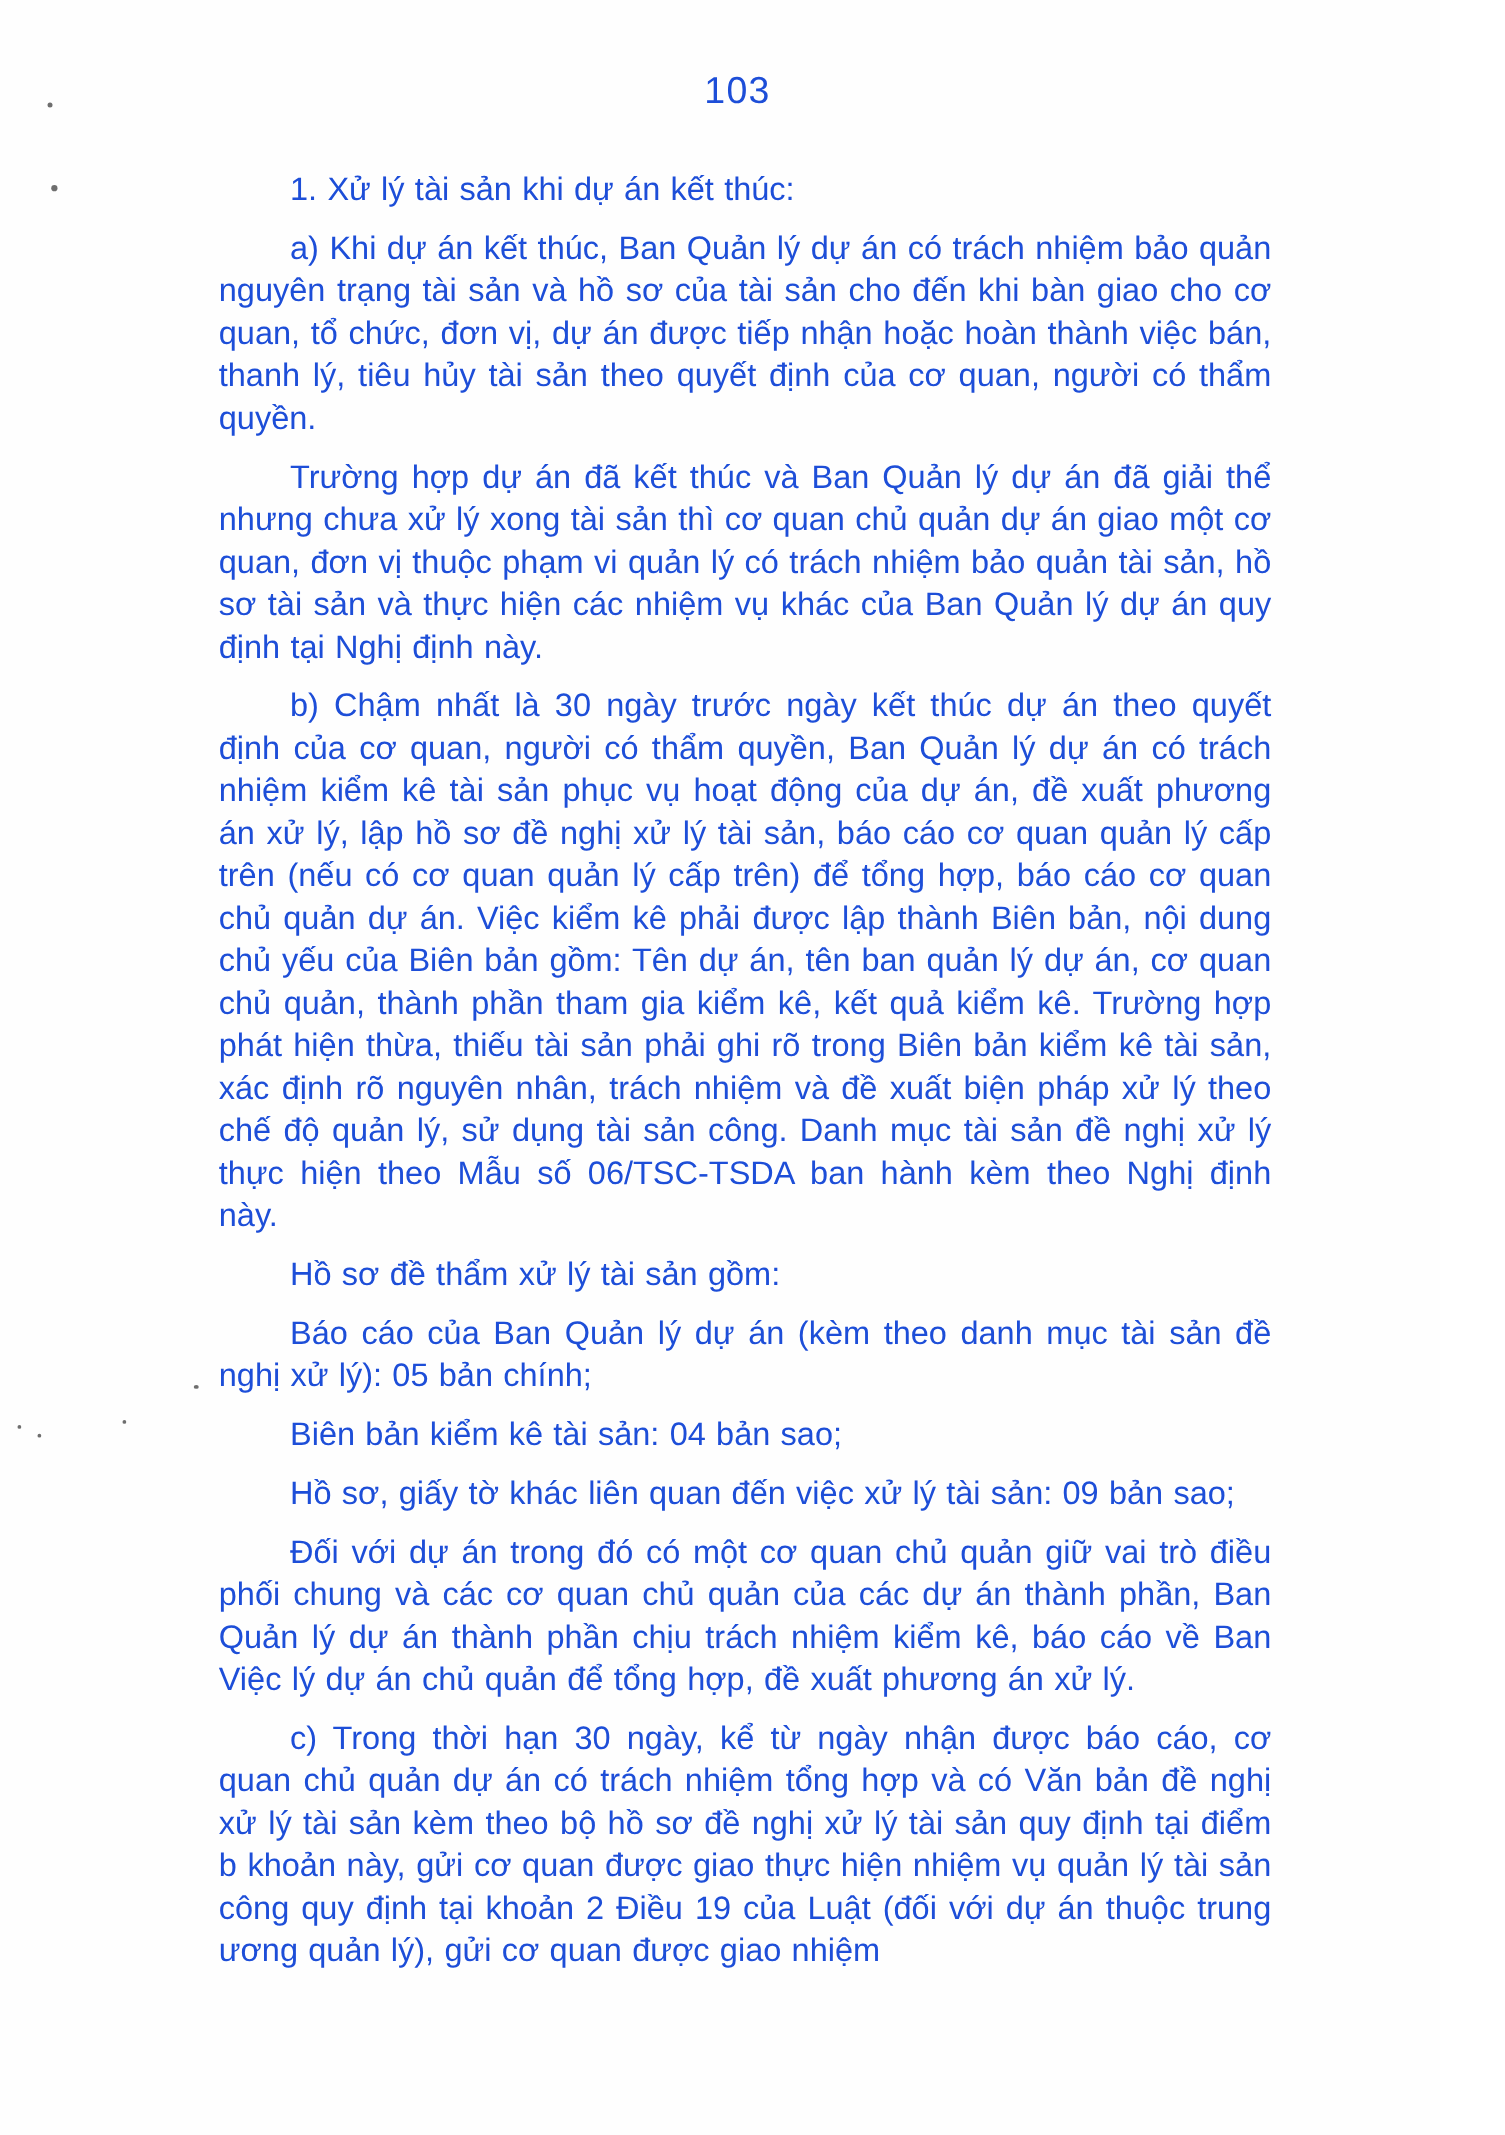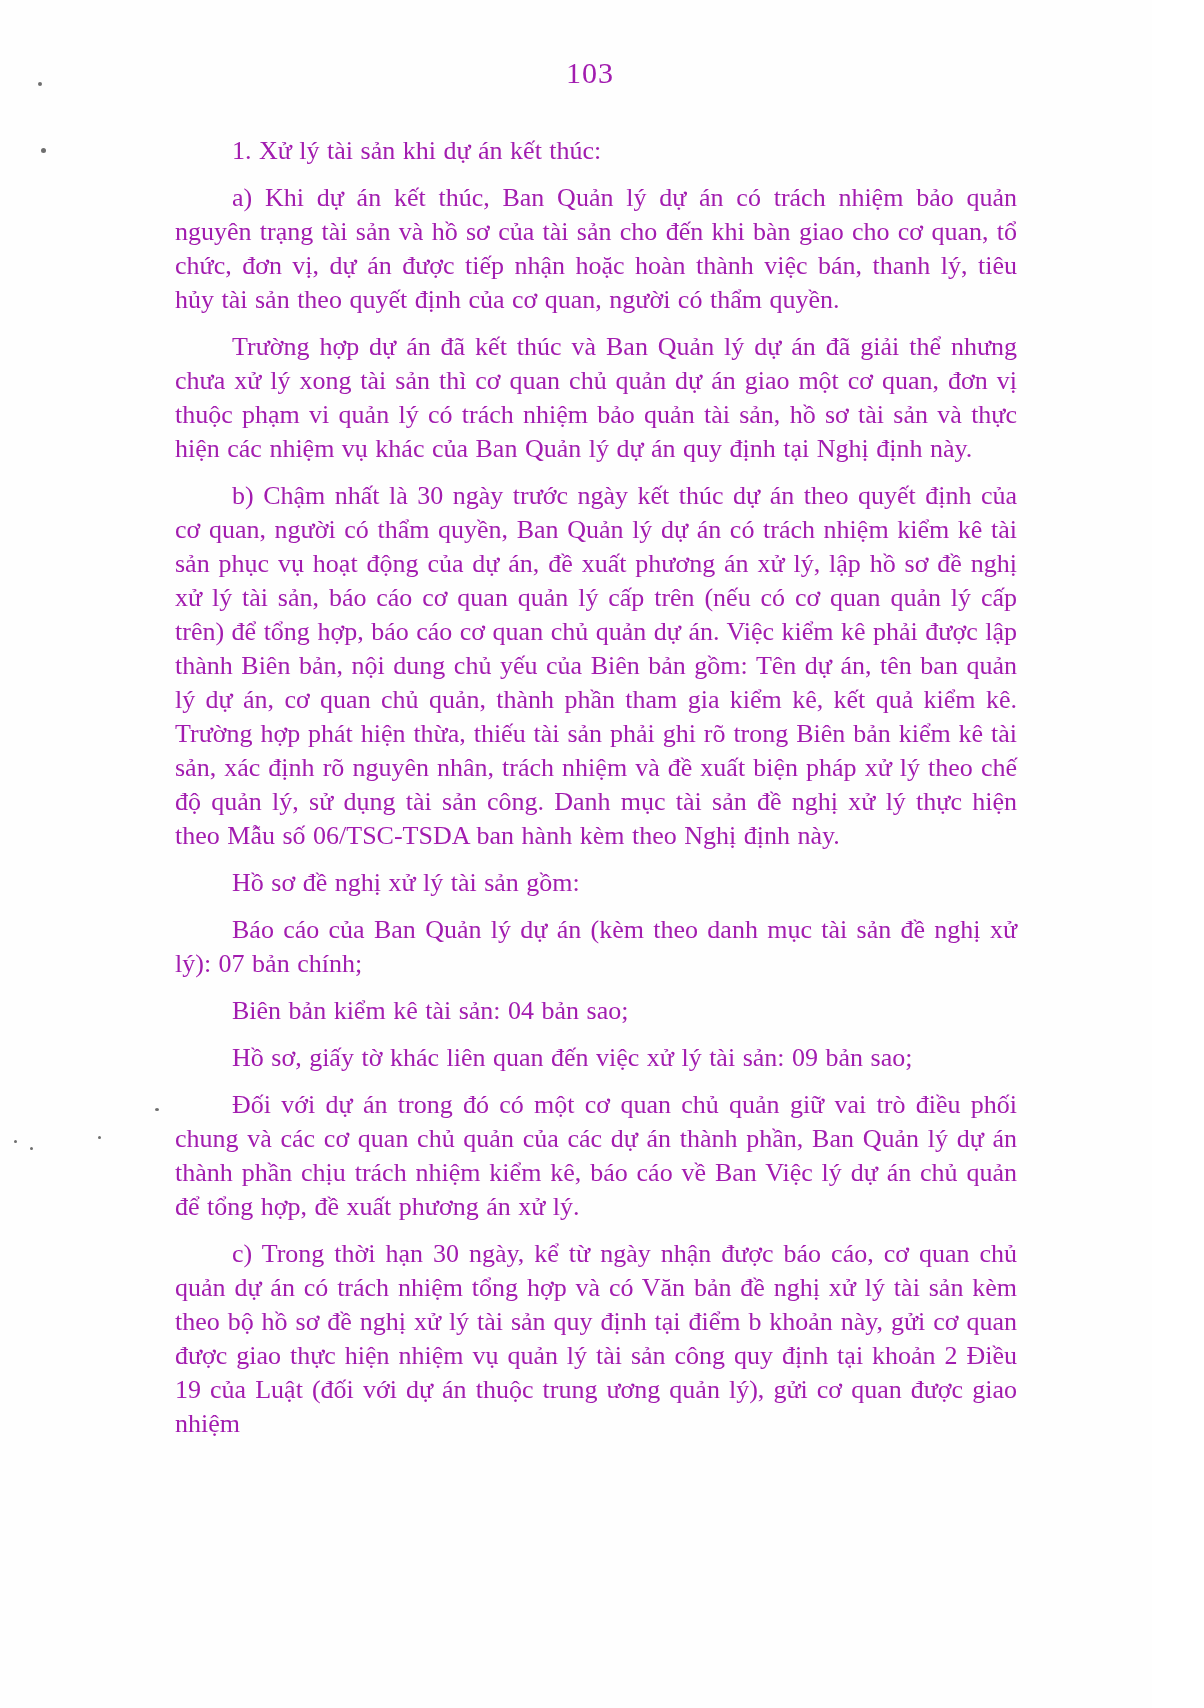--- a/index.html
+++ b/index.html
@@ -6,22 +6,22 @@
     margin: 0;
     padding: 0;
     background: #ffffff;
   }
   .page {
     position: relative;
     width: 1152px;
     height: 1708px;
     background: #fefefe;
     overflow: hidden;
-    font-family: Liberation Serif, serif;
-    color: #a21caf;
+    font-family: Liberation Sans, sans-serif;
+    color: #1d4ed8;
   }
   .page-number {
     position: absolute;
     top: 56px;
     left: 175px;
     width: 830px;
     text-align: center;
     font-size: 30px;
     letter-spacing: 1px;
   }
@@ -58,21 +58,21 @@
   <div class="speck" style="left:155px; top:1108px; width:4px; height:3px;"></div>
   <div class="speck" style="left:14px; top:1140px; width:3px; height:3px;"></div>
   <div class="speck" style="left:98px; top:1136px; width:3px; height:3px;"></div>
   <div class="speck" style="left:30px; top:1147px; width:3px; height:3px;"></div>
 
   <div class="content">
     <p>1. Xử lý tài sản khi dự án kết thúc:</p>
     <p>a) Khi dự án kết thúc, Ban Quản lý dự án có trách nhiệm bảo quản nguyên trạng tài sản và hồ sơ của tài sản cho đến khi bàn giao cho cơ quan, tổ chức, đơn vị, dự án được tiếp nhận hoặc hoàn thành việc bán, thanh lý, tiêu hủy tài sản theo quyết định của cơ quan, người có thẩm quyền.</p>
     <p>Trường hợp dự án đã kết thúc và Ban Quản lý dự án đã giải thể nhưng chưa xử lý xong tài sản thì cơ quan chủ quản dự án giao một cơ quan, đơn vị thuộc phạm vi quản lý có trách nhiệm bảo quản tài sản, hồ sơ tài sản và thực hiện các nhiệm vụ khác của Ban Quản lý dự án quy định tại Nghị định này.</p>
     <p>b) Chậm nhất là 30 ngày trước ngày kết thúc dự án theo quyết định của cơ quan, người có thẩm quyền, Ban Quản lý dự án có trách nhiệm kiểm kê tài sản phục vụ hoạt động của dự án, đề xuất phương án xử lý, lập hồ sơ đề nghị xử lý tài sản, báo cáo cơ quan quản lý cấp trên (nếu có cơ quan quản lý cấp trên) để tổng hợp, báo cáo cơ quan chủ quản dự án. Việc kiểm kê phải được lập thành Biên bản, nội dung chủ yếu của Biên bản gồm: Tên dự án, tên ban quản lý dự án, cơ quan chủ quản, thành phần tham gia kiểm kê, kết quả kiểm kê. Trường hợp phát hiện thừa, thiếu tài sản phải ghi rõ trong Biên bản kiểm kê tài sản, xác định rõ nguyên nhân, trách nhiệm và đề xuất biện pháp xử lý theo chế độ quản lý, sử dụng tài sản công. Danh mục tài sản đề nghị xử lý thực hiện theo Mẫu số 06/TSC-TSDA ban hành kèm theo Nghị định này.</p>
-    <p>Hồ sơ đề nghị xử lý tài sản gồm:</p>
-    <p>Báo cáo của Ban Quản lý dự án (kèm theo danh mục tài sản đề nghị xử lý): 07 bản chính;</p>
+    <p>Hồ sơ đề thẩm xử lý tài sản gồm:</p>
+    <p>Báo cáo của Ban Quản lý dự án (kèm theo danh mục tài sản đề nghị xử lý): 05 bản chính;</p>
     <p>Biên bản kiểm kê tài sản: 04 bản sao;</p>
     <p>Hồ sơ, giấy tờ khác liên quan đến việc xử lý tài sản: 09 bản sao;</p>
     <p>Đối với dự án trong đó có một cơ quan chủ quản giữ vai trò điều phối chung và các cơ quan chủ quản của các dự án thành phần, Ban Quản lý dự án thành phần chịu trách nhiệm kiểm kê, báo cáo về Ban Việc lý dự án chủ quản để tổng hợp, đề xuất phương án xử lý.</p>
     <p>c) Trong thời hạn 30 ngày, kể từ ngày nhận được báo cáo, cơ quan chủ quản dự án có trách nhiệm tổng hợp và có Văn bản đề nghị xử lý tài sản kèm theo bộ hồ sơ đề nghị xử lý tài sản quy định tại điểm b khoản này, gửi cơ quan được giao thực hiện nhiệm vụ quản lý tài sản công quy định tại khoản 2 Điều 19 của Luật (đối với dự án thuộc trung ương quản lý), gửi cơ quan được giao nhiệm</p>
   </div>
 
 </div>
 
 </body></html>

